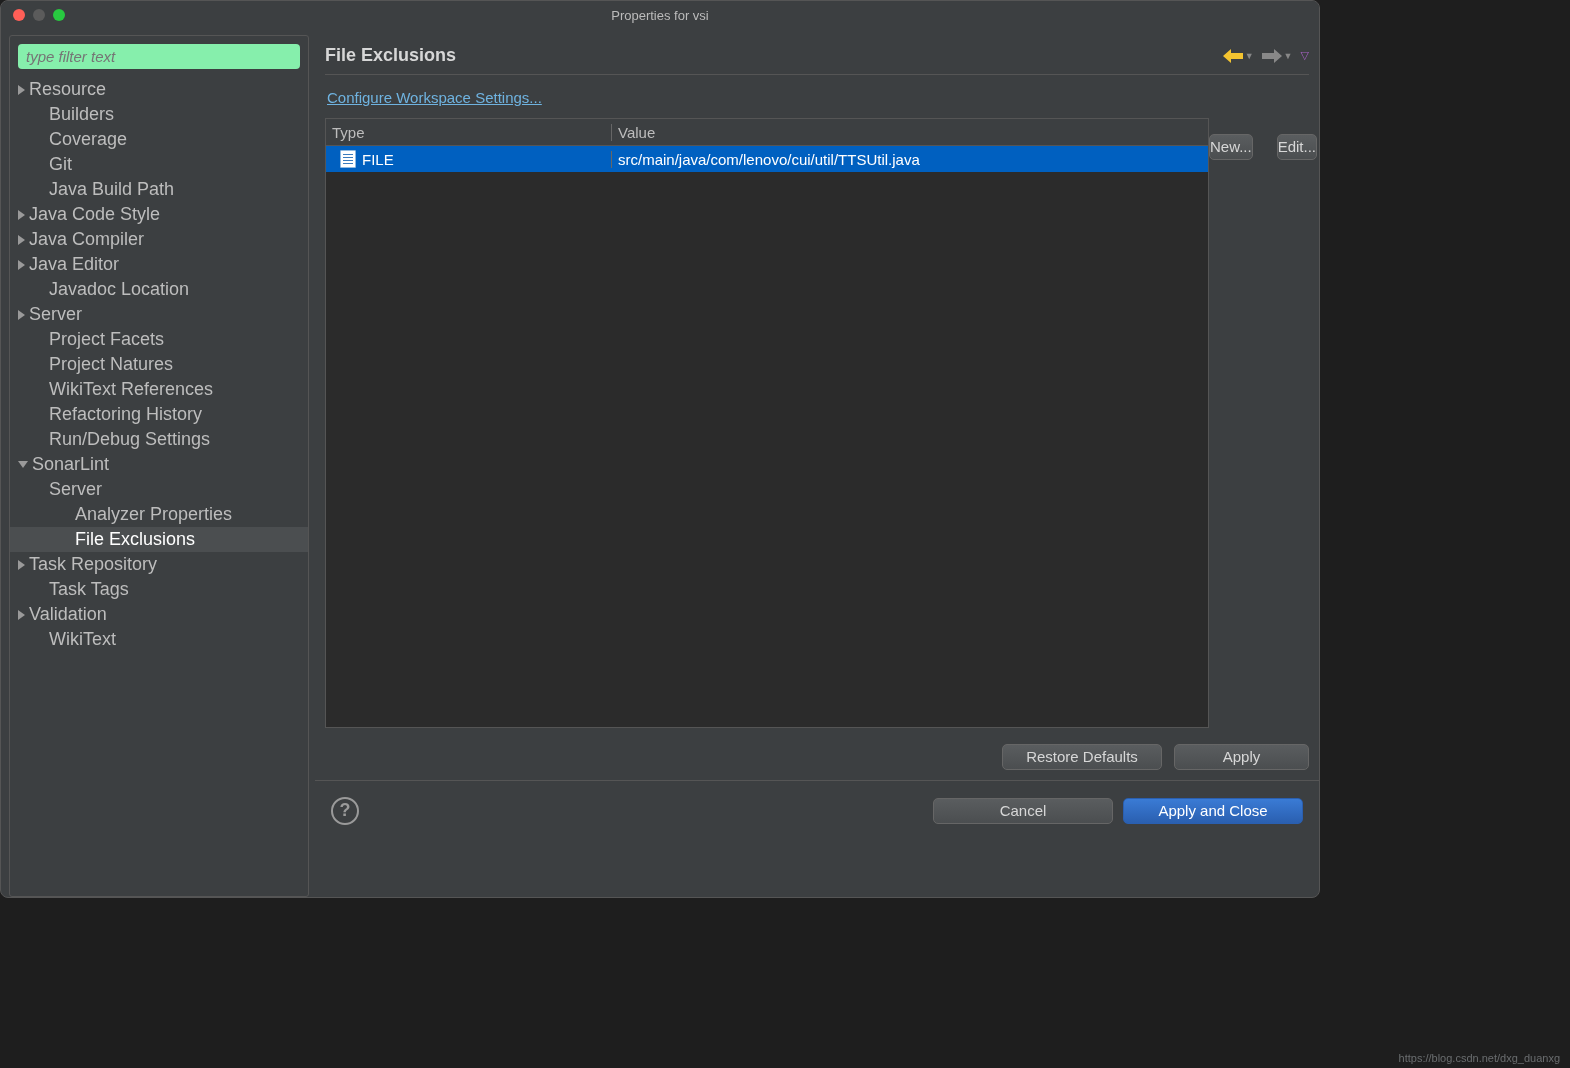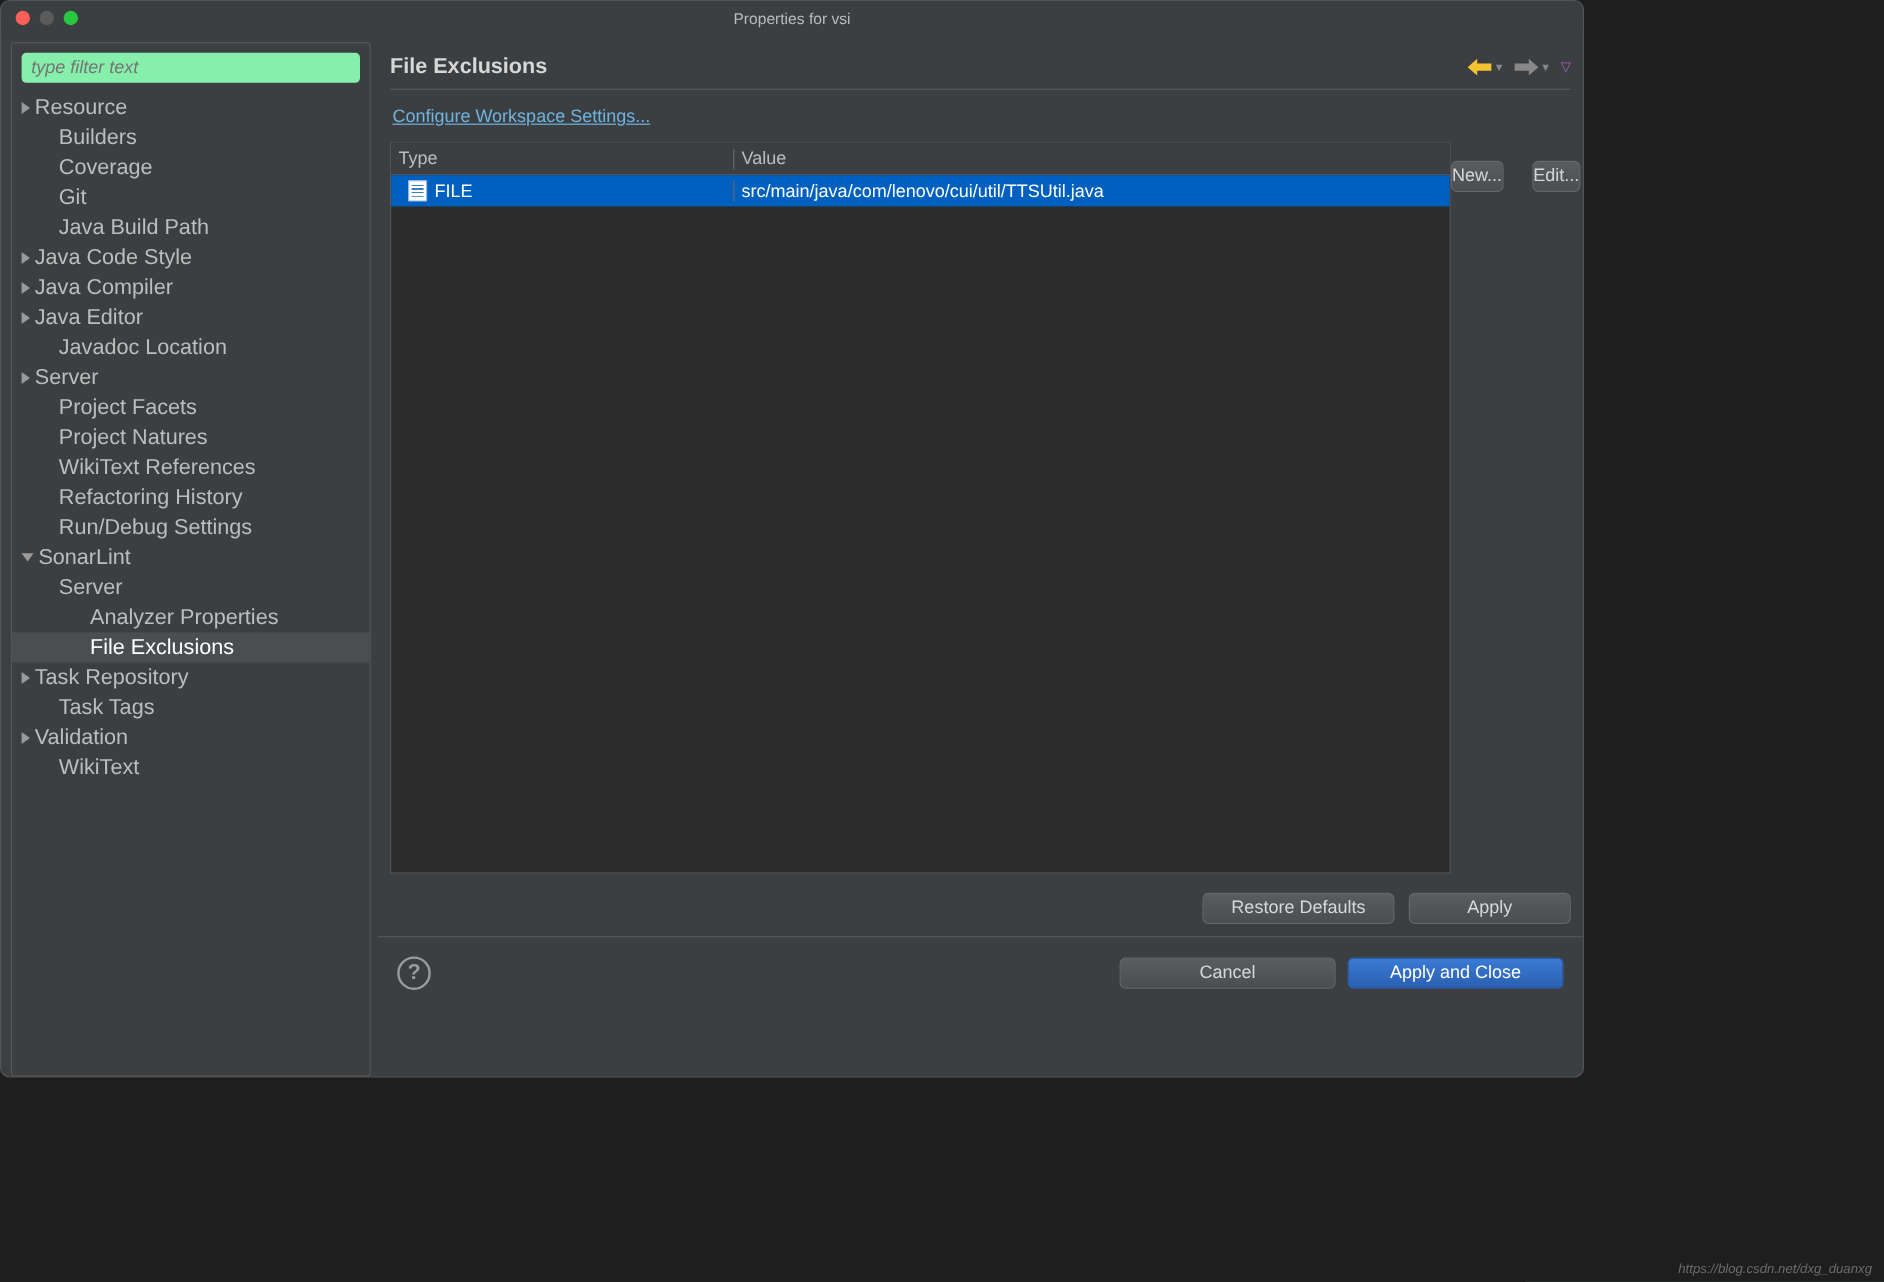--- a/index.html
+++ b/index.html
@@ -44,21 +44,21 @@
   .file-icon::after { content: ""; position: absolute; top: 3px; left: 2px; right: 2px; height: 10px; background: repeating-linear-gradient(#3b7bbd, #3b7bbd 1px, transparent 1px, transparent 3px); }
   .side-buttons { width: 100px; display: flex; flex-direction: row; gap: 24px; padding-top: 16px; }
   .btn { background: linear-gradient(#5a5d5f, #4b4e50); color: #d7d7d7; border: 1px solid #666; border-radius: 5px; height: 26px; font-size: 15px; cursor: pointer; text-align: center; line-height: 24px; }
   .footer-top { display: flex; justify-content: flex-end; gap: 12px; padding: 16px 0 10px 0; }
   .footer-top .btn { width: 135px; }
   .footer-bottom { border-top: 1px solid #555; height: 60px; display: flex; align-items: center; justify-content: space-between; padding: 0 16px; margin: 0 -10px; }
   .help-circle { width: 28px; height: 28px; border: 2px solid #9a9a9a; border-radius: 50%; color: #9a9a9a; font-size: 18px; font-weight: bold; display: flex; align-items: center; justify-content: center; cursor: pointer; }
   .ok-buttons { display: flex; gap: 10px; }
   .ok-buttons .btn { width: 180px; }
   .btn.primary { background: linear-gradient(#3a7bd5, #2a5fb0); border-color: #2a5fb0; color: #fff; }
-  .watermark { position: absolute; bottom: 4px; right: 10px; color: #6a6d6f; font-size: 11px; font-style: italic; }
+  .watermark { position: absolute; bottom: 4px; right: 10px; color: #6a6d6f; font-size: 11px; }
 </style>
 </head>
 <body>
 
 <div class="window">
   <div class="titlebar">
     <div class="traffic-lights">
       <div class="tl tl-close"></div>
       <div class="tl tl-min"></div>
       <div class="tl tl-max"></div>

